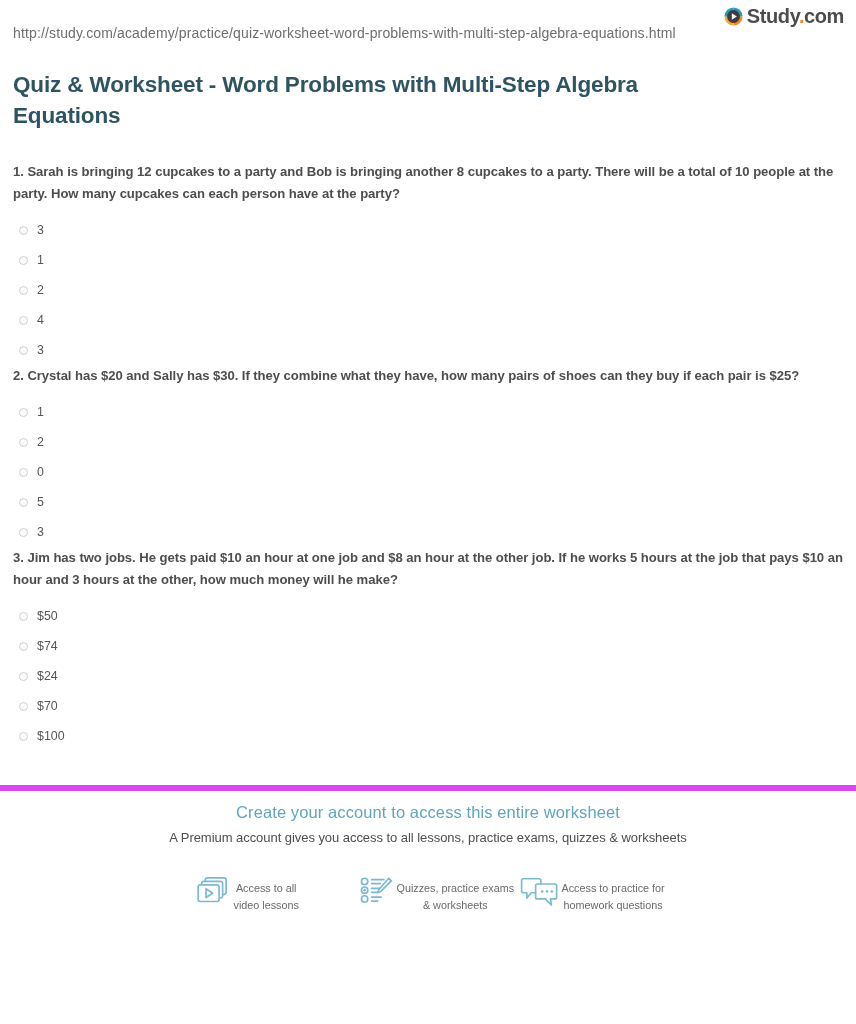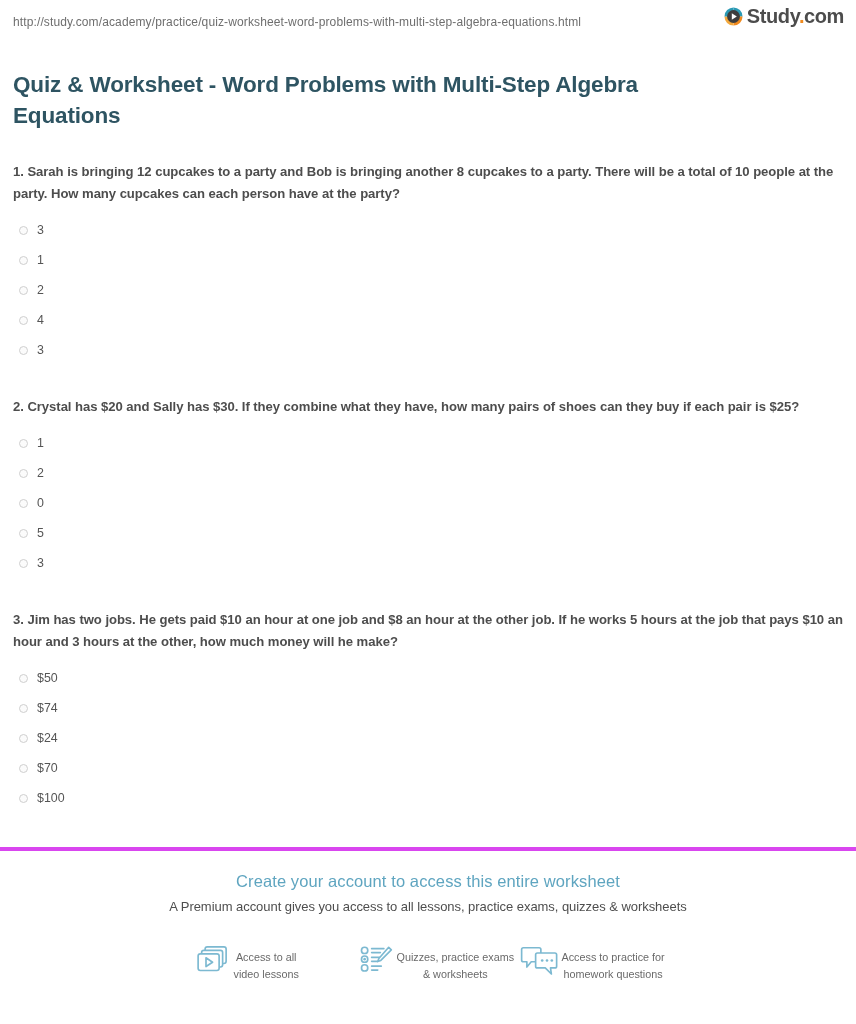--- a/index.html
+++ b/index.html
@@ -19,22 +19,22 @@
 
   
   .header {
     position: relative;
     height: 38px;
     padding: 0 12px;
   }
   .url-text {
     position: absolute;
     left: 13px;
-    top: 15px;
-    font-size: 12px;
+    top: 25px;
+    font-size: 14px;
     color: #6e6e6e;
     letter-spacing: 0.01em;
     white-space: nowrap;
   }
   .brand {
     position: absolute;
     right: 12px;
     top: 6px;
     display: flex;
     align-items: center;
@@ -68,21 +68,21 @@
     letter-spacing: -0.15px;
   }
 
   
   .questions {
     margin-top: 30px;
   }
   .question-block {
     padding: 0 12px 0 13px;
   }
-  .question-block + .question-block { margin-top: 31px; }
+  .question-block + .question-block { }
   .question-text {
     font-size: 13.1px;
     font-weight: 700;
     line-height: 1.68;
     color: #4d4d4d;
     letter-spacing: -0.05px;
     margin: 0;
   }
   .options {
     list-style: none;
@@ -106,22 +106,22 @@
   }
   .option-label {
     font-size: 12.4px;
     color: #555555;
     line-height: 1;
   }
 
   
   .promo {
     margin-top: 34px;
-    border-top: 4px solid #d946ef;
-    padding-top: 21px;
+    border-top: 6px solid #d946ef;
+    padding-top: 12px;
     text-align: center;
   }
   .promo-heading {
     font-size: 16.5px;
     color: #5fa5c0;
     font-weight: 400;
     margin: 0;
     letter-spacing: 0.1px;
   }
   .promo-sub {

